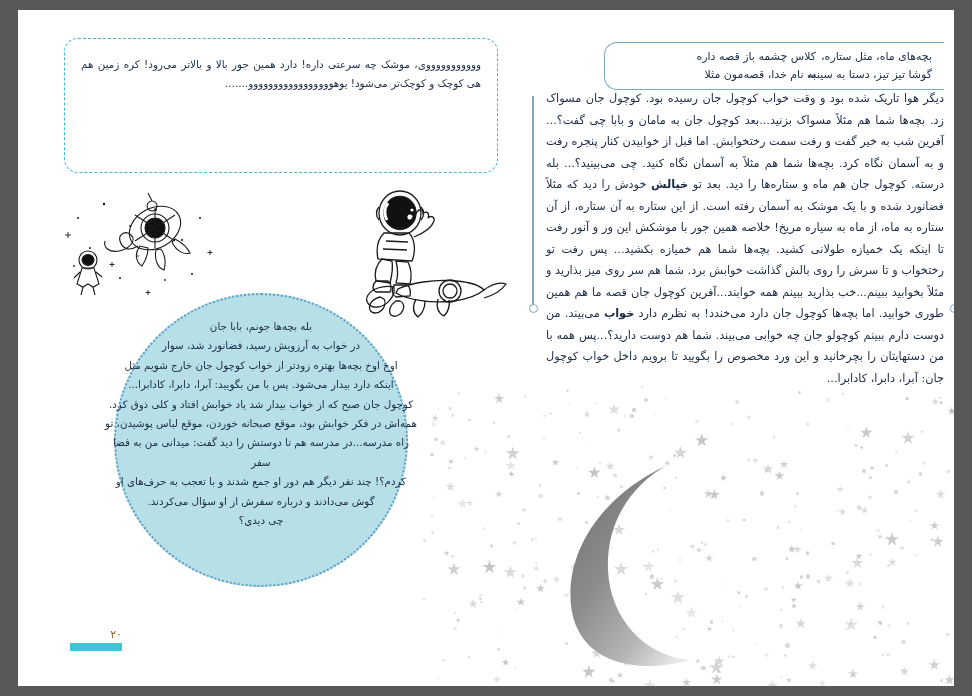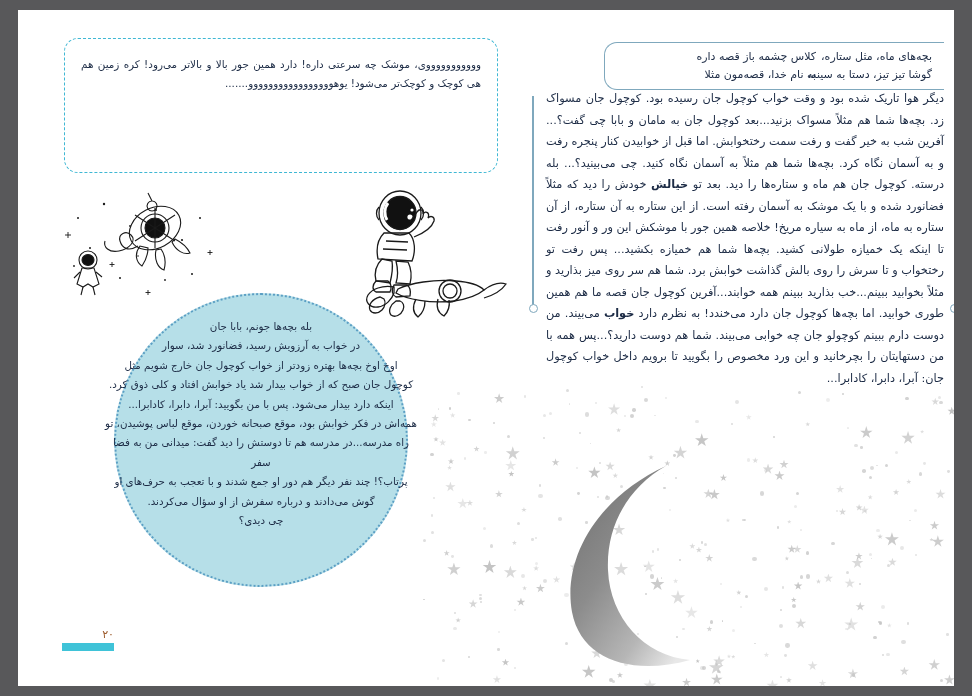--- a/index.html
+++ b/index.html
@@ -172,21 +172,21 @@
     text-align: center;
     color: #1c2b45;
     font-size: 10.3px;
     line-height: 19.4px;
   }
   .circle-text p { margin: 0; }
 
   
   .page-num-wrap {
     position: absolute;
-    left: 36px;
+    left: 44px;
     top: 618px;
     width: 60px;
   }
   .page-num {
     font-size: 11px;
     color: #9c5a2a;
     line-height: 13px;
     direction: rtl;
   }
   .page-rule {
@@ -621,25 +621,25 @@
       <path d="M42 112 c-8 2 -12 8 -10 13 c2 4 8 4 12 0 c3 -3 4 -8 2 -11 z"></path>
       <path d="M58 116 c-6 4 -8 10 -5 14 c4 3 10 0 12 -5 c2 -4 0 -8 -3 -9 z"></path>
     </svg>
   </div>
 
   <div class="circle-box">
     <div class="circle-text" id="circle-lines">
         <p>بله بچه‌ها جونم، بابا جان</p>
         <p>در خواب به آرزویش رسید، فضانورد شد، سوار</p>
         <p>اوخ اوخ بچه‌ها بهتره زودتر از خواب کوچول جان خارج شویم مثل</p>
+        <p>اینکه دارد بیدار می‌شود. پس با من بگویید: آبرا، دابرا، کادابرا...</p>
         <p>کوچول جان صبح که از خواب بیدار شد یاد خوابش افتاد و کلی ذوق کرد.</p>
-        <p>اینکه دارد بیدار می‌شود. پس با من بگویید: آبرا، دابرا، کادابرا...</p>
         <p>همه‌اش در فکر خوابش بود، موقع صبحانه خوردن، موقع لباس پوشیدن، تو</p>
         <p>راه مدرسه...در مدرسه هم تا دوستش را دید گفت: میدانی من به فضا سفر</p>
-        <p>پرتاب؟! چند نفر دیگر هم دور او جمع شدند و با تعجب به حرف‌های او</p>
+        <p>کردم؟! چند نفر دیگر هم دور او جمع شدند و با تعجب به حرف‌های او</p>
         <p>گوش می‌دادند و درباره سفرش از او سؤال می‌کردند.</p>
         <p>چی دیدی؟</p>
       </div>
   </div>
 
   <div class="page-num-wrap">
     <div class="page-num">۲۰</div>
     <div class="page-rule"></div>
   </div>
 

